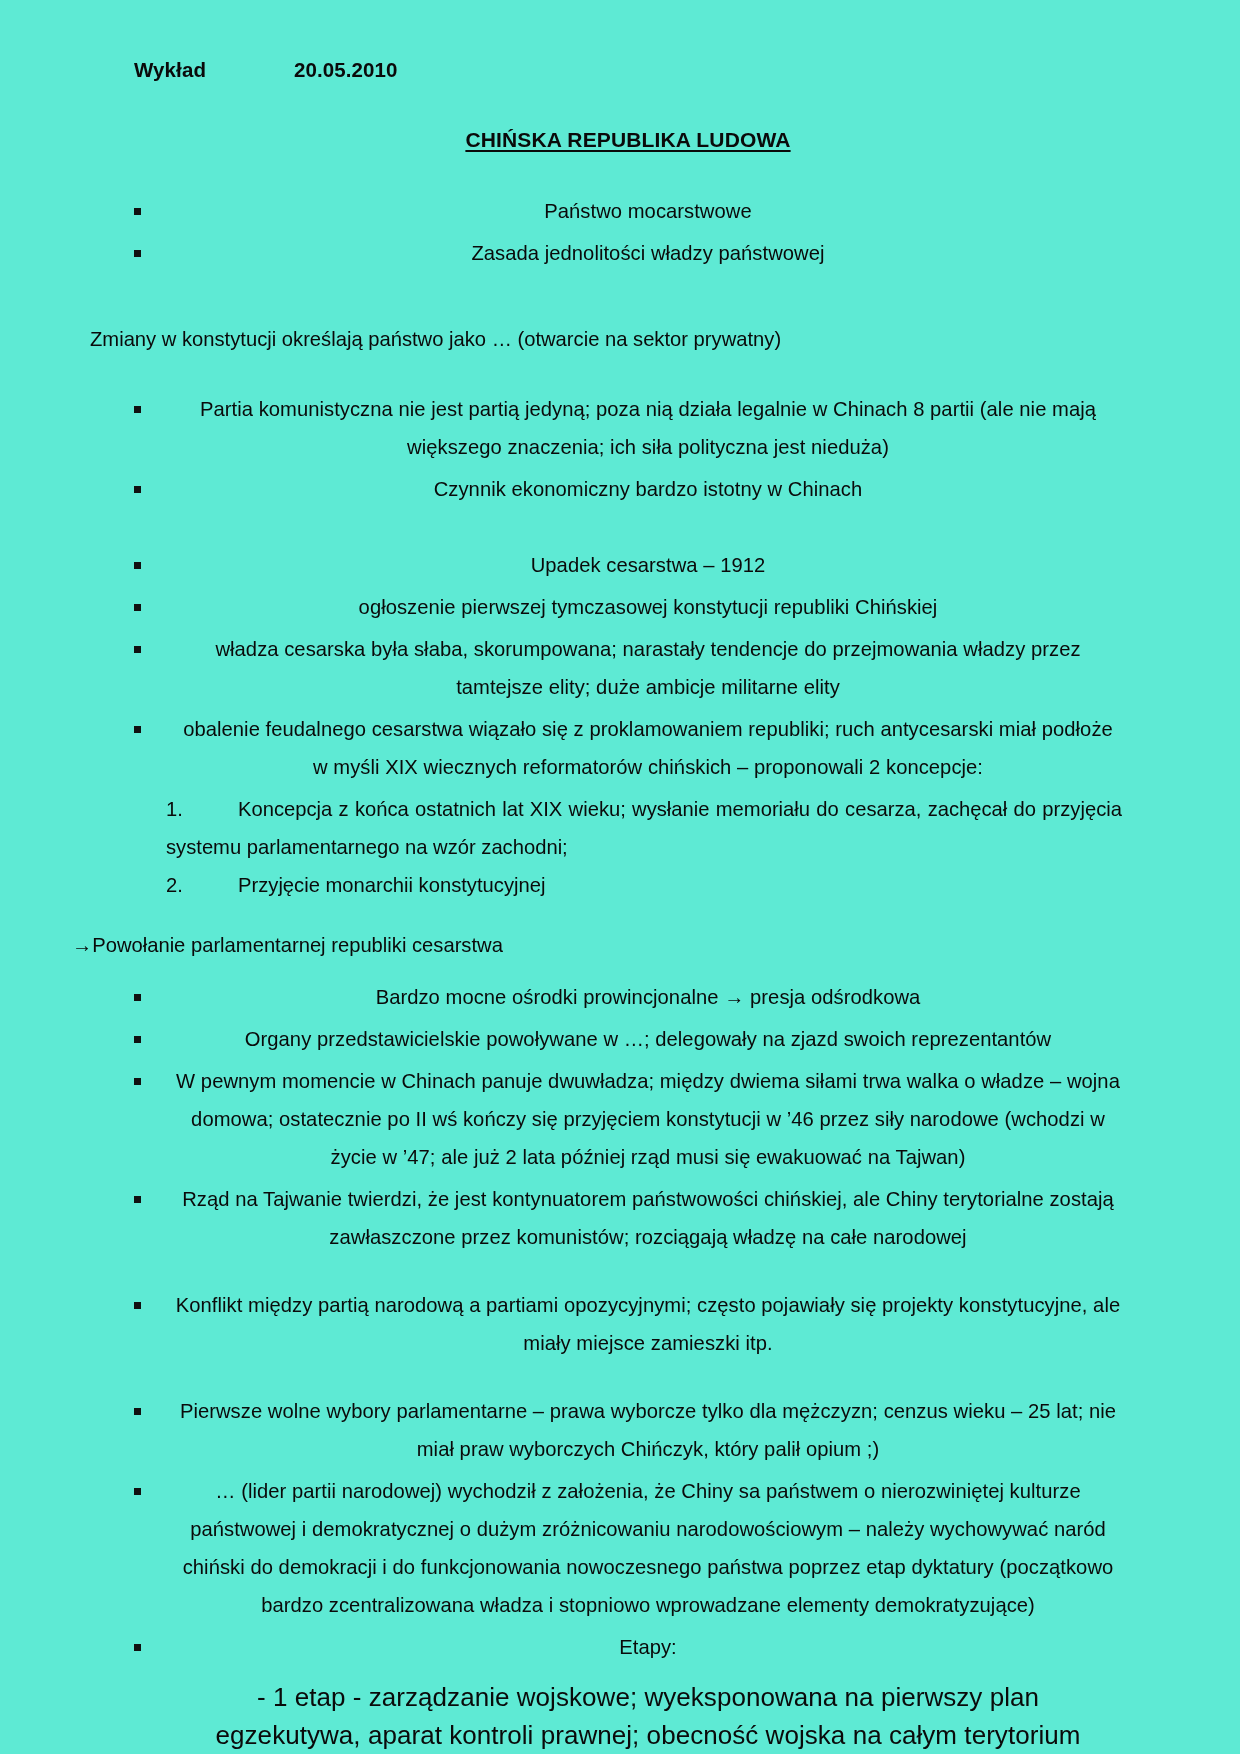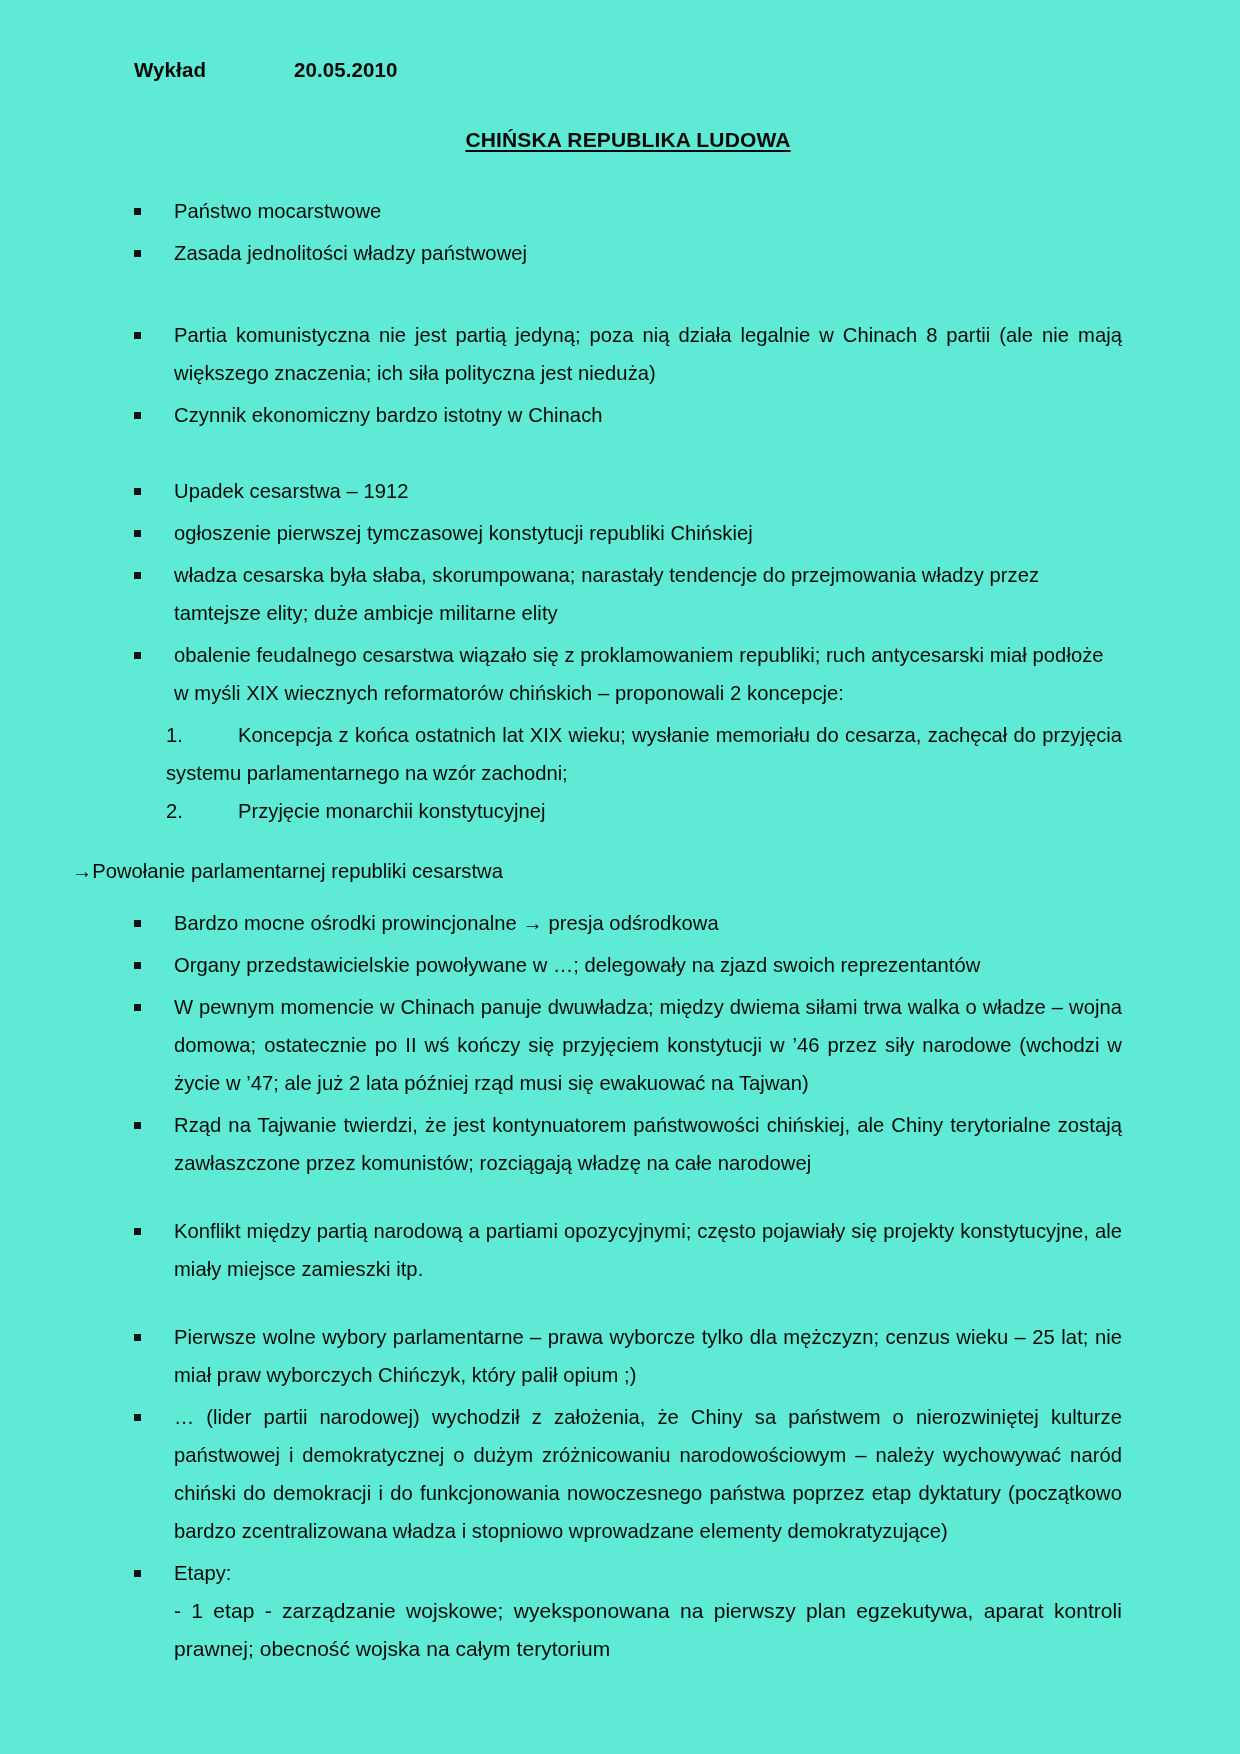--- a/index.html
+++ b/index.html
@@ -65,20 +65,21 @@
     margin: 0;
     padding: 0;
   }
   ul.blist > li {
     position: relative;
     padding-left: 46px;
     margin: 0 0 4px 0;
     font-size: 20.2px;
     line-height: 38px;
     letter-spacing: 0.05px;
+    text-align: center;
   }
   ul.blist > li::before {
     content: "";
     position: absolute;
     left: 6px;
     top: 16px;
     width: 7px;
     height: 7px;
     background: #111;
   }
@@ -99,23 +100,23 @@
   .numline .num {
     display: inline-block;
     width: 72px;
   }
 
   .gap-sm { height: 14px; }
   .gap-md { height: 26px; }
   .gap-lg { height: 34px; }
 
   .sub-line {
-    font-size: 21px;
+    font-size: 26px;
     line-height: 38px;
-    margin: 0;
+    margin: 12px;
   }
 </style>
 </head>
 <body>
 
 <div class="page">
 
   <div class="header-line">
     <span class="lecture-word">Wykład</span>
     <span class="lecture-date">20.05.2010</span>
@@ -123,20 +124,21 @@
 
   <div class="doc-title">CHIŃSKA REPUBLIKA LUDOWA</div>
 
   <ul class="blist lvl1">
     <li>Państwo mocarstwowe</li>
     <li>Zasada jednolitości władzy państwowej</li>
   </ul>
 
   <div class="gap-md"></div>
 
+  <p class="plain">Zmiany w konstytucji określają państwo jako … (otwarcie na sektor prywatny)</p>
 
   <div class="gap-sm"></div>
 
   <ul class="blist lvl2 justify">
     <li>Partia komunistyczna nie jest partią jedyną; poza nią działa legalnie w Chinach 8 partii (ale nie mają większego znaczenia; ich siła polityczna jest nieduża)</li>
     <li>Czynnik ekonomiczny bardzo istotny w Chinach</li>
   </ul>
 
   <div class="gap-lg"></div>
 

